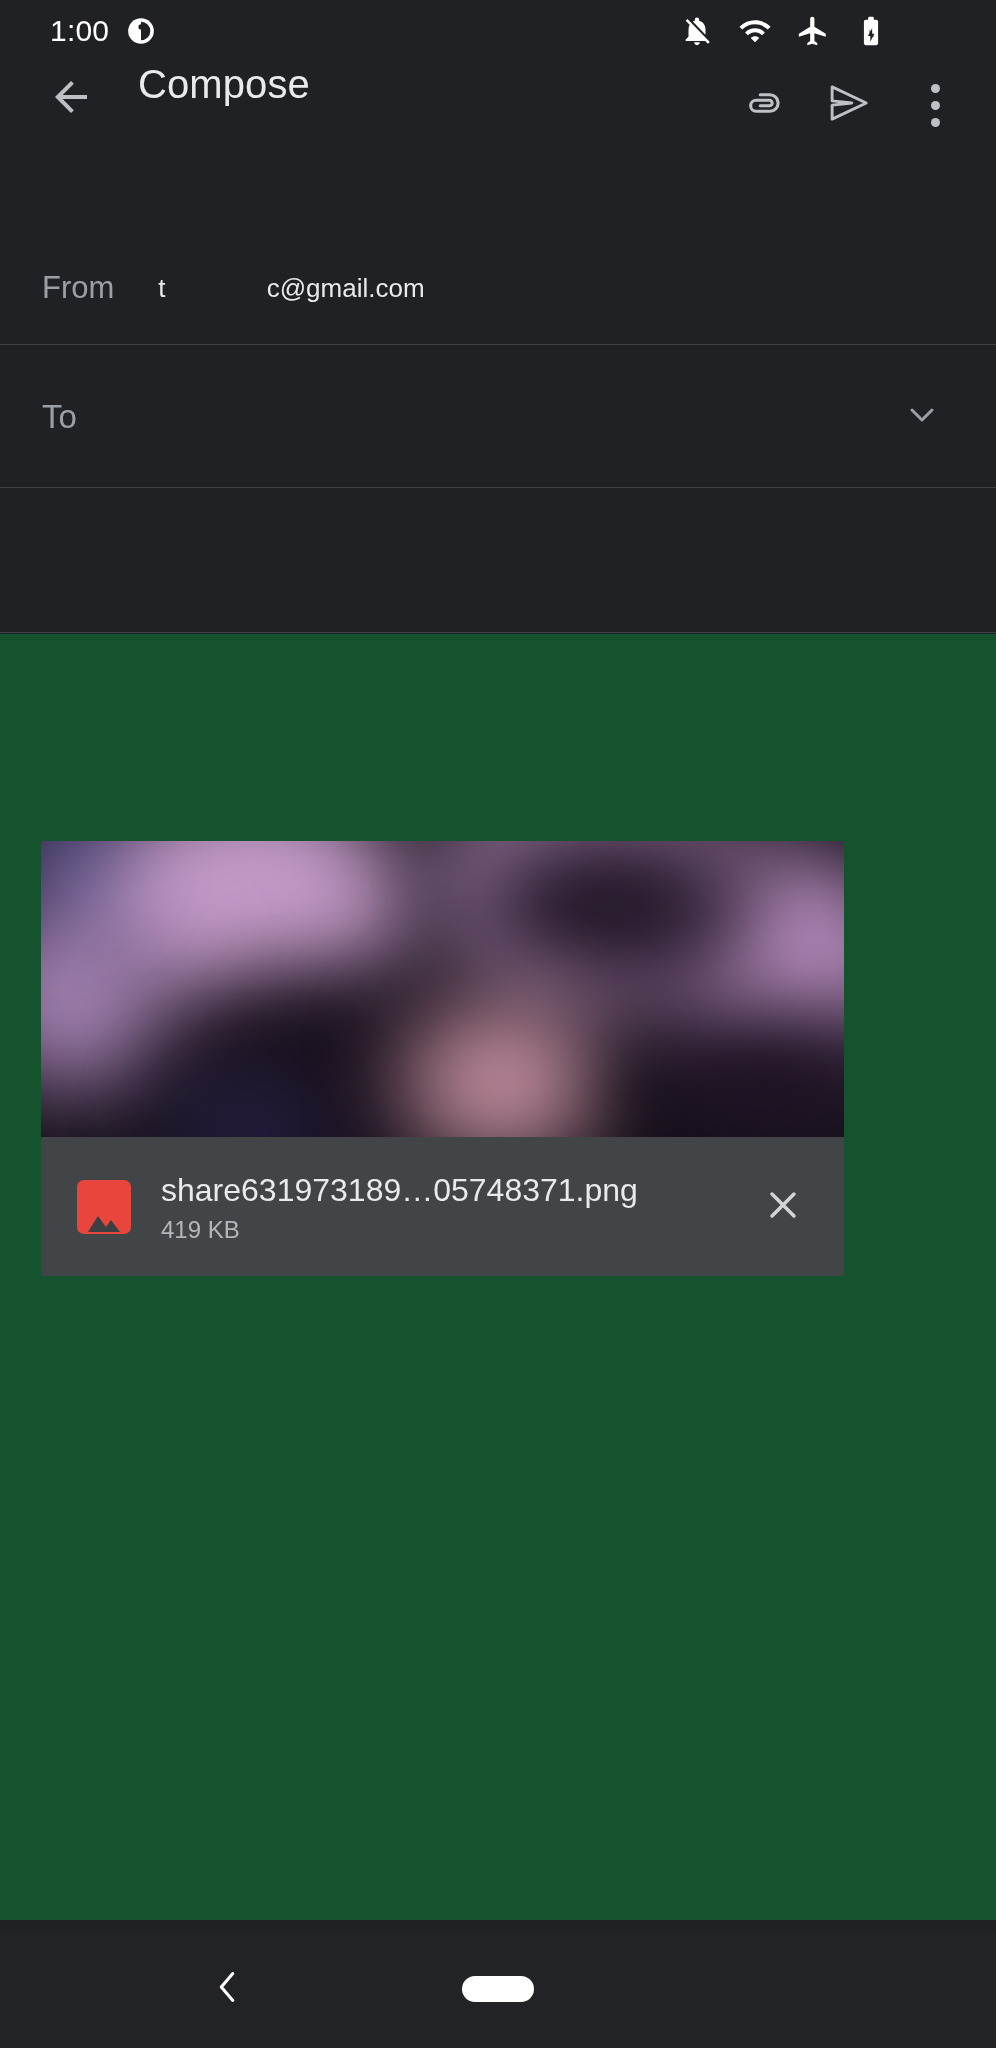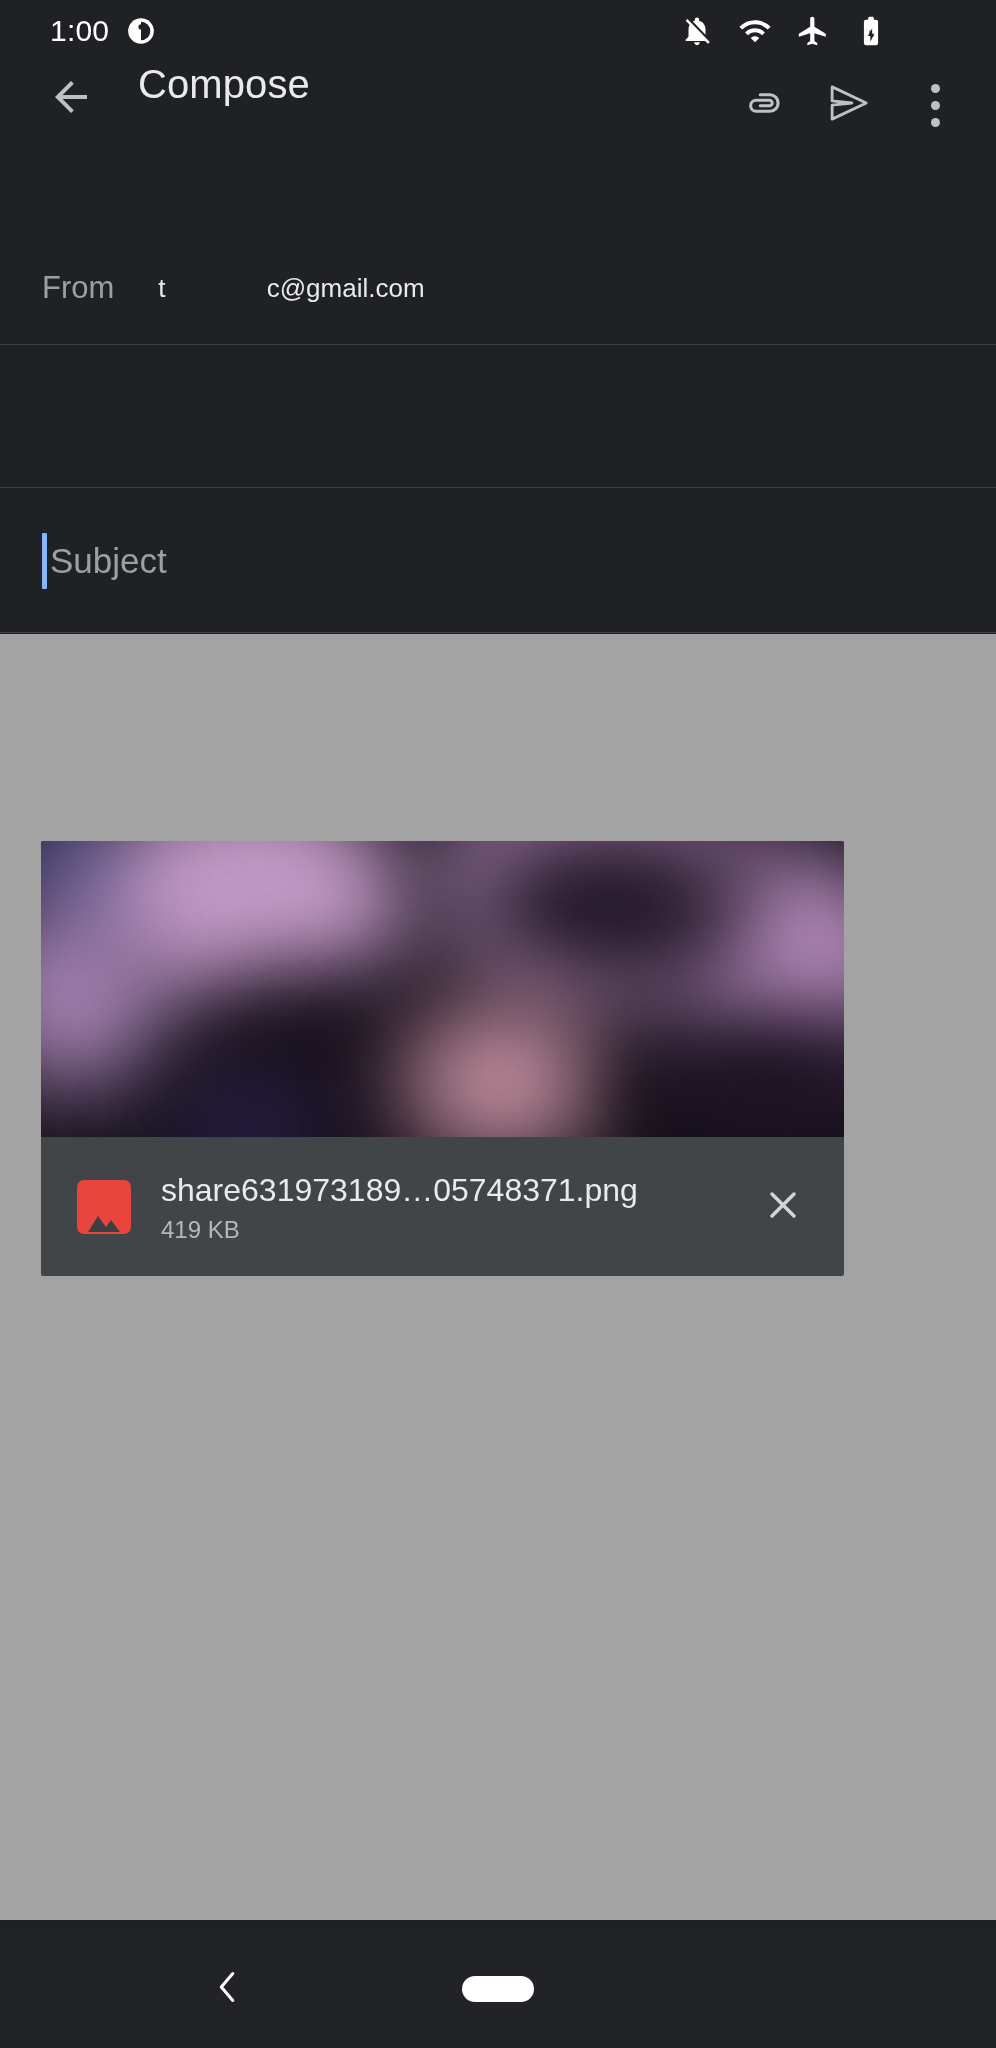--- a/index.html
+++ b/index.html
@@ -82,21 +82,21 @@
   #subject-caret {
     width: 5px; height: 56px; background: #8ab4f8;
     margin-right: 3px; border-radius: 1px;
   }
   #subject-placeholder { color: #9aa0a6; font-size: 35px; }
 
   
   #body-area {
     position: absolute; top: 634px; left: 0;
     width: 996px; height: 1286px;
-    background: #a3a3a3;
+    background: #14532d;
   }
   #attachment-card {
     position: absolute; left: 41px; top: 207px;
     width: 803px; height: 435px;
     overflow: hidden;
     border-radius: 2px;
   }
   #attachment-thumb {
     position: relative;
     width: 803px; height: 296px;
@@ -229,26 +229,32 @@
       </div>
     </div>
   </div>
 
   <div id="from-row" class="field-row">
     <span id="from-label" class="field-label">From</span>
     <span id="from-value">t              c@gmail.com</span>
   </div>
   <div class="divider" style="top:344px;"></div>
 
+  <div id="to-row" class="field-row">
+    <span id="to-placeholder">To</span>
+    <div id="to-expand">
+      <span>
+        <svg width="40" height="40" viewBox="0 0 24 24" fill="none" stroke="#9aa0a6" stroke-width="1.8" stroke-linecap="round" stroke-linejoin="round">
+          <path d="M6 9l6 6 6-6"></path>
+        </svg>
+      </span>
+    </div>
+  </div>
   <div class="divider" style="top:487px;"></div>
 
-  <div id="subject-row" class="field-row">
-    <span id="subject-caret"></span>
-    <span id="subject-placeholder">Subject</span>
-  </div>
   <div class="divider" style="top:632px;"></div>
 
   <div id="body-area">
 
     <div id="attachment-card">
 
       <div id="attachment-thumb">
         <div class="blob" style="width:330px;height:250px;left:40px;top:-60px;background:#c49bc8;"></div>
         <div class="blob" style="width:300px;height:230px;left:400px;top:-70px;background:#bb94c0;"></div>
         <div class="blob" style="width:250px;height:220px;left:620px;top:10px;background:#b68cbd;"></div>

